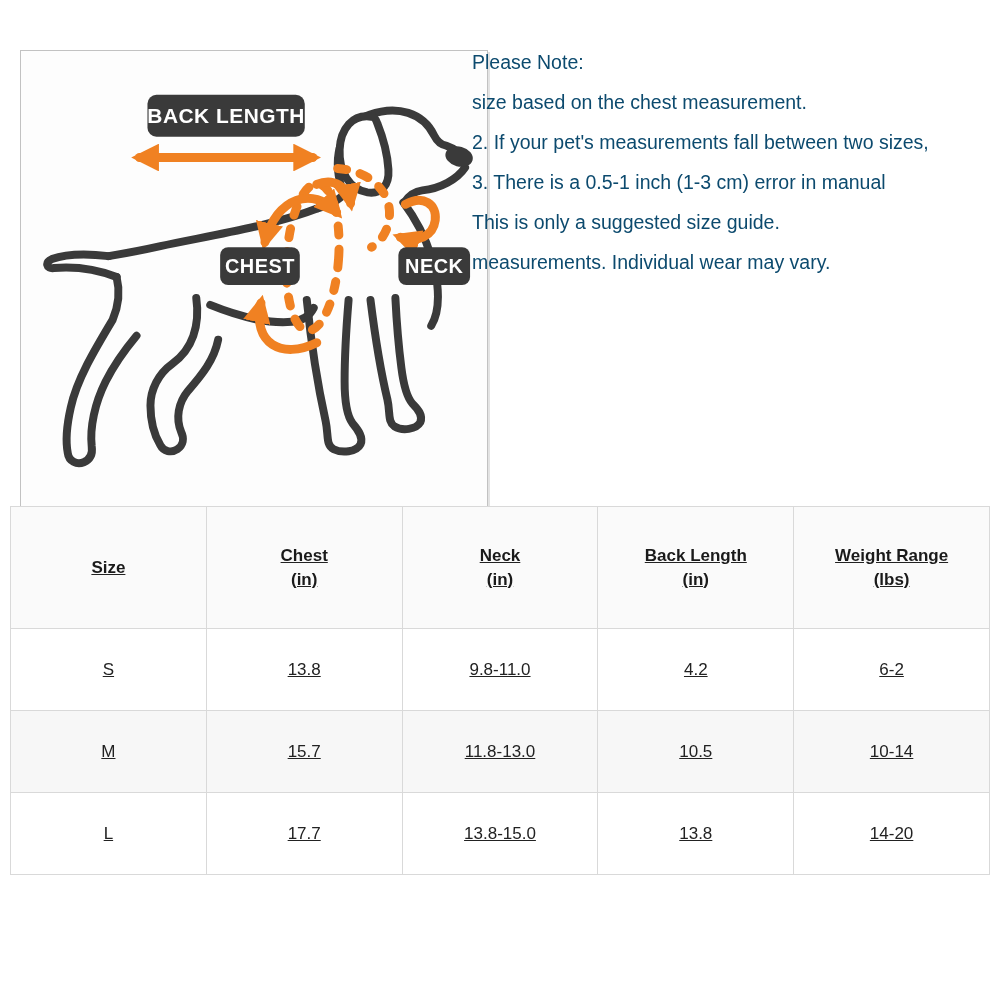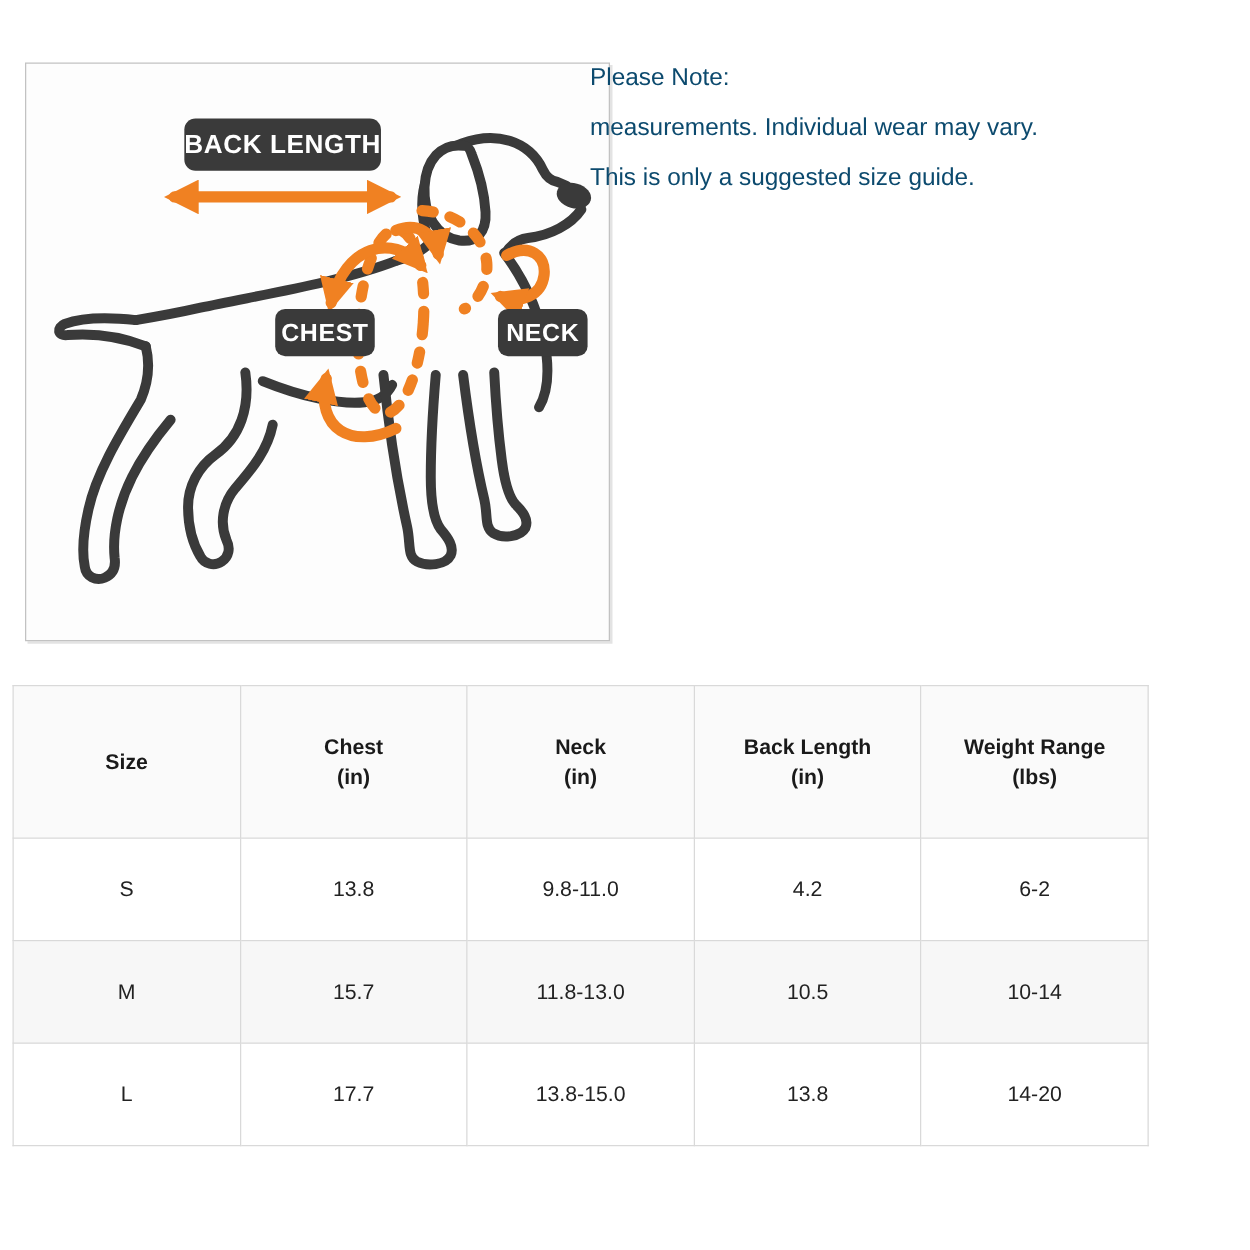--- a/index.html
+++ b/index.html
@@ -32,26 +32,27 @@
     left: 472px; top: 42px;
     width: 495px;
     font-size: 19.5px;
     line-height: 40px;
     color: #0c4a6e;
   }
   .note-line { white-space: nowrap; height: 40px; }
   
   table.size-chart {
     position: absolute;
-    left: 10px; top: 548px;
-    width: 909px;
+    left: 10px; top: 506px;
+    width: 980px;
     border-collapse: collapse;
     table-layout: fixed;
     font-size: 17px;
     color: #222222;
+    text-decoration: underline;
   }
   .size-chart th, .size-chart td {
     border: 1px solid #d9d9d9;
     text-align: center;
     vertical-align: middle;
     padding: 0;
   }
   .size-chart thead th {
     height: 121px;
     background: #fafafa;
@@ -134,22 +135,25 @@
       <text x="240" y="223" text-anchor="middle" fill="#ffffff" font-size="20" class="pill-text">CHEST</text>
 
       <rect x="379" y="197" width="72" height="38" rx="8"></rect>
       <text x="415" y="223" text-anchor="middle" fill="#ffffff" font-size="20" class="pill-text">NECK</text>
     </g>
   </svg>
 </div>
 
 <div class="notes">
   <div class="note-line">Please Note:</div>
+  <div class="note-line">size based on the chest measurement.</div>
+  <div class="note-line">2. If your pet's measurements fall between two sizes,</div>
+  <div class="note-line">3. There is a 0.5-1 inch (1-3 cm) error in manual</div>
+  <div class="note-line">This is only a suggested size guide.</div>
   <div class="note-line">measurements. Individual wear may vary.</div>
-  <div class="note-line">This is only a suggested size guide.</div>
 </div>
 
 <table class="size-chart">
   <thead>
     <tr>
       <th>
         <div class="h-label">Size</div>
 
       </th>
       <th>

